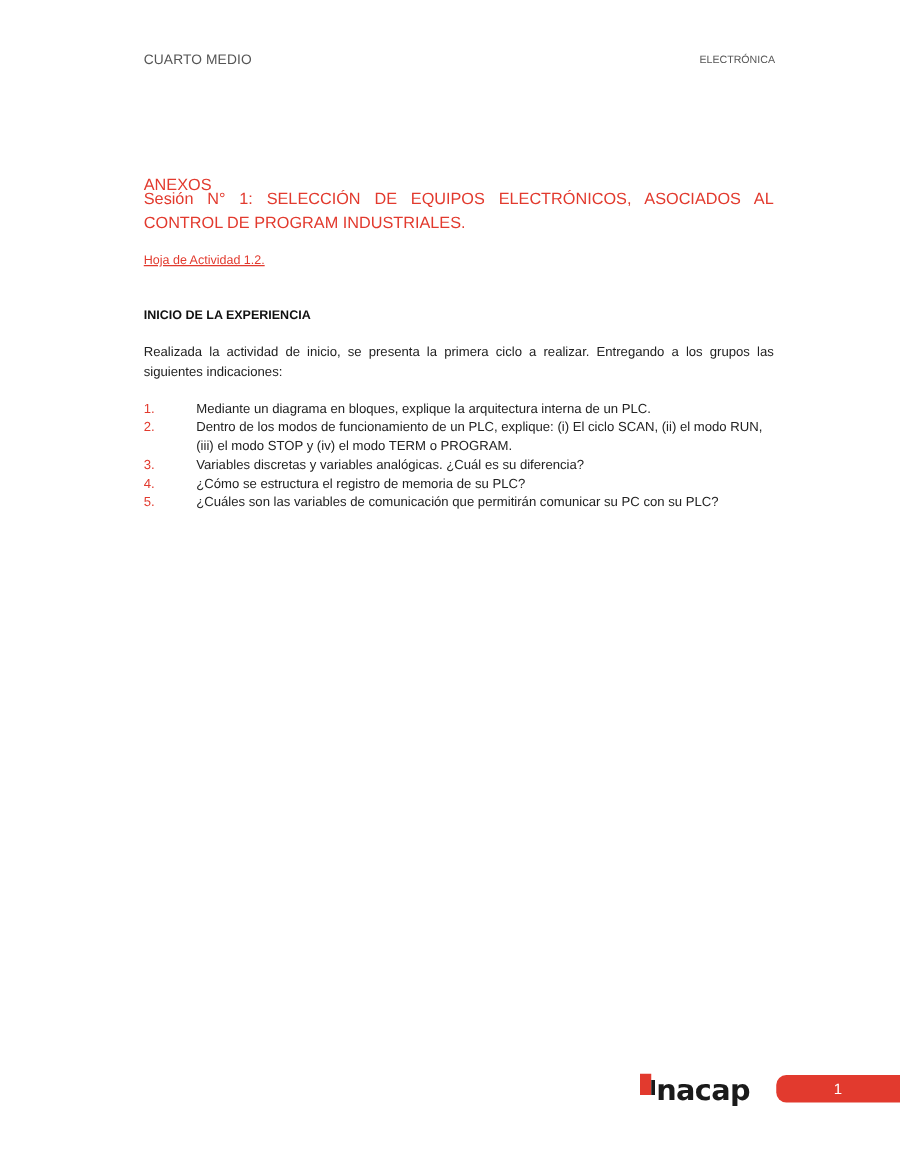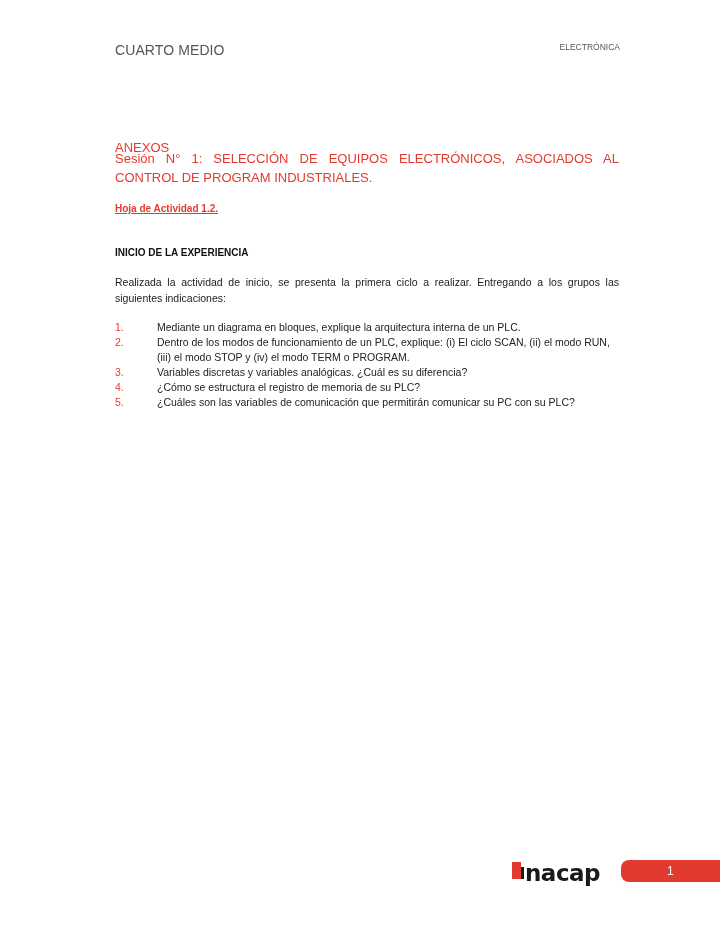--- a/index.html
+++ b/index.html
@@ -12,21 +12,21 @@
       height: 932px;
       position: relative;
       overflow: hidden;
       font-family: "Liberation Sans", "DejaVu Sans", sans-serif;
       color: #1a1a1a;
     }
     .header-left {
       position: absolute;
       left: 115px;
       top: 42px;
-      font-size: 14px;
+      font-size: 11px;
       color: #555;
       letter-spacing: 0.1px;
     }
     .header-right {
       position: absolute;
       right: 100px;
       top: 42px;
       font-size: 8.5px;
       color: #555;
     }
@@ -47,21 +47,21 @@
       line-height: 19px;
       color: #e23a2e;
       text-align: justify;
       text-align-last: left;
     }
     .activity {
       position: absolute;
       left: 115px;
       top: 203px;
       font-size: 10px;
-      font-weight: bold;
+      font-weight: normal;
       color: #e23a2e;
       text-decoration: underline;
     }
     .section-title {
       position: absolute;
       left: 115px;
       top: 247px;
       font-size: 10px;
       font-weight: bold;
       color: #111;
@@ -99,21 +99,21 @@
     }
     .list .txt {
       flex: 1;
     }
     .logo {
       position: absolute;
       left: 512px;
       top: 859px;
       height: 28px;
       display: flex;
-      align-items: center;
+      align-items: flex-start;
     }
     .logo-mark {
       width: 9px;
       height: 17px;
       background: #e23a2e;
       margin-right: 1px;
       margin-bottom: 5px;
       position: relative;
     }
     .logo-mark::after {

